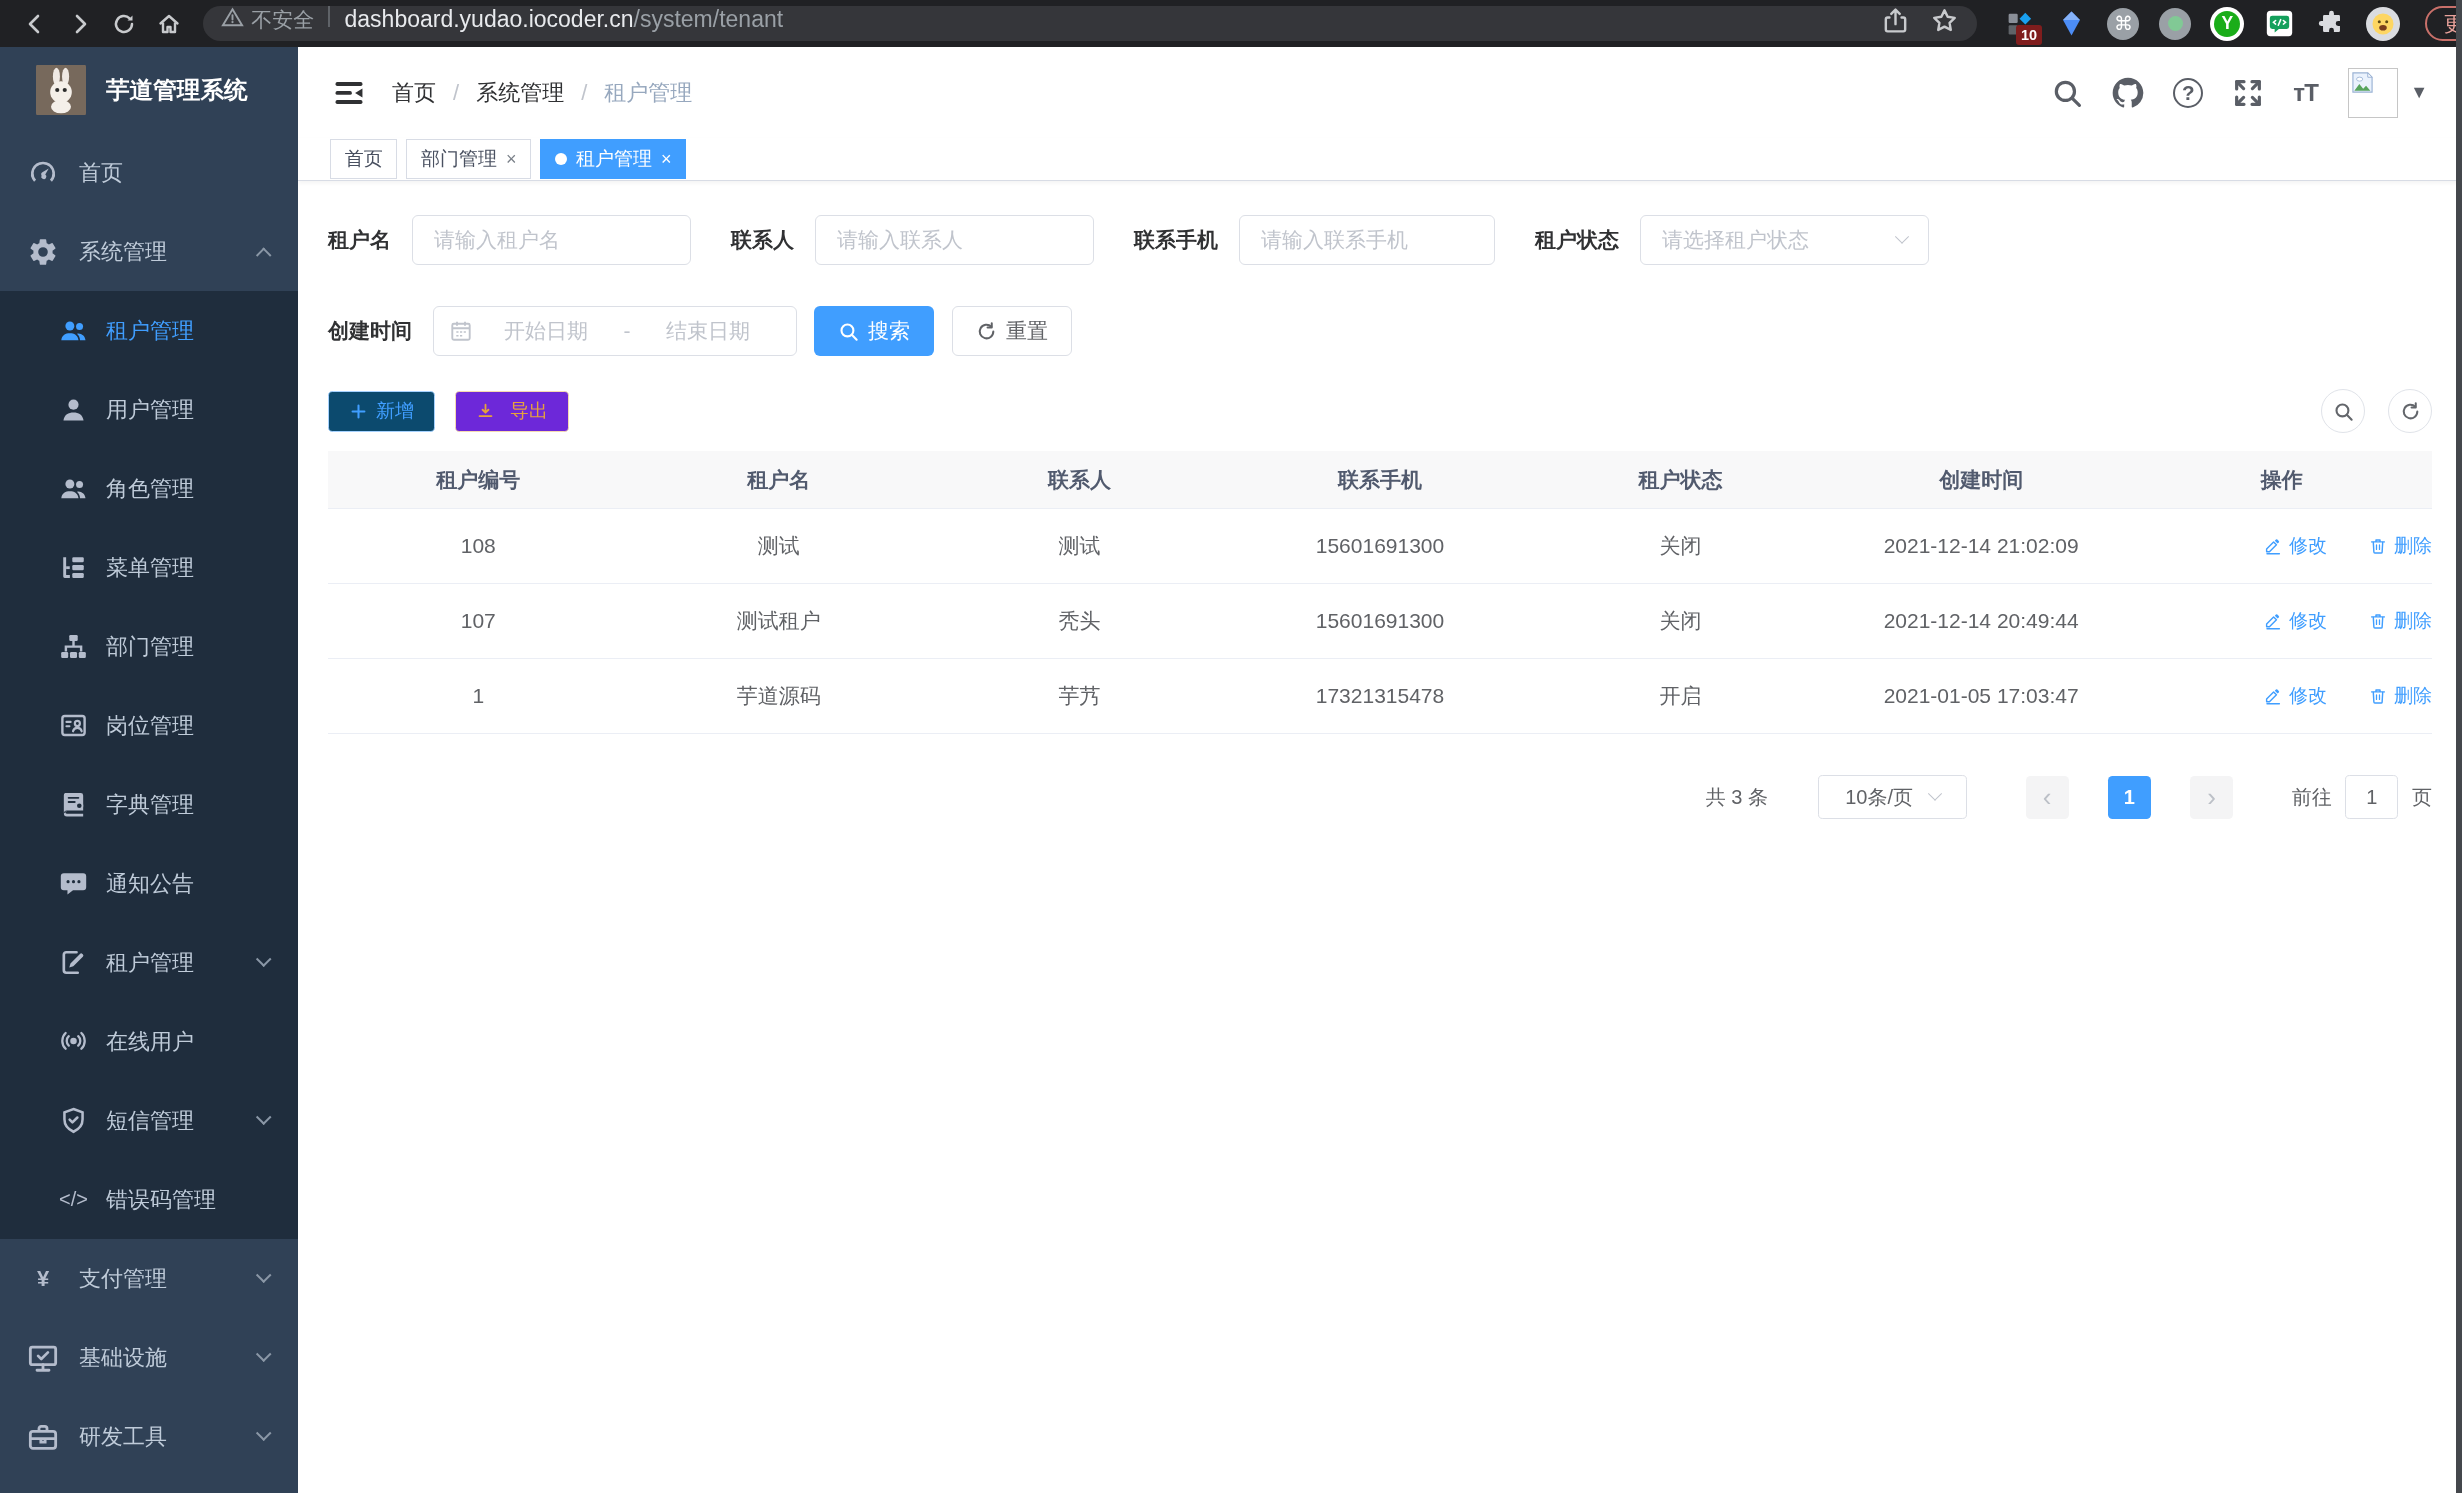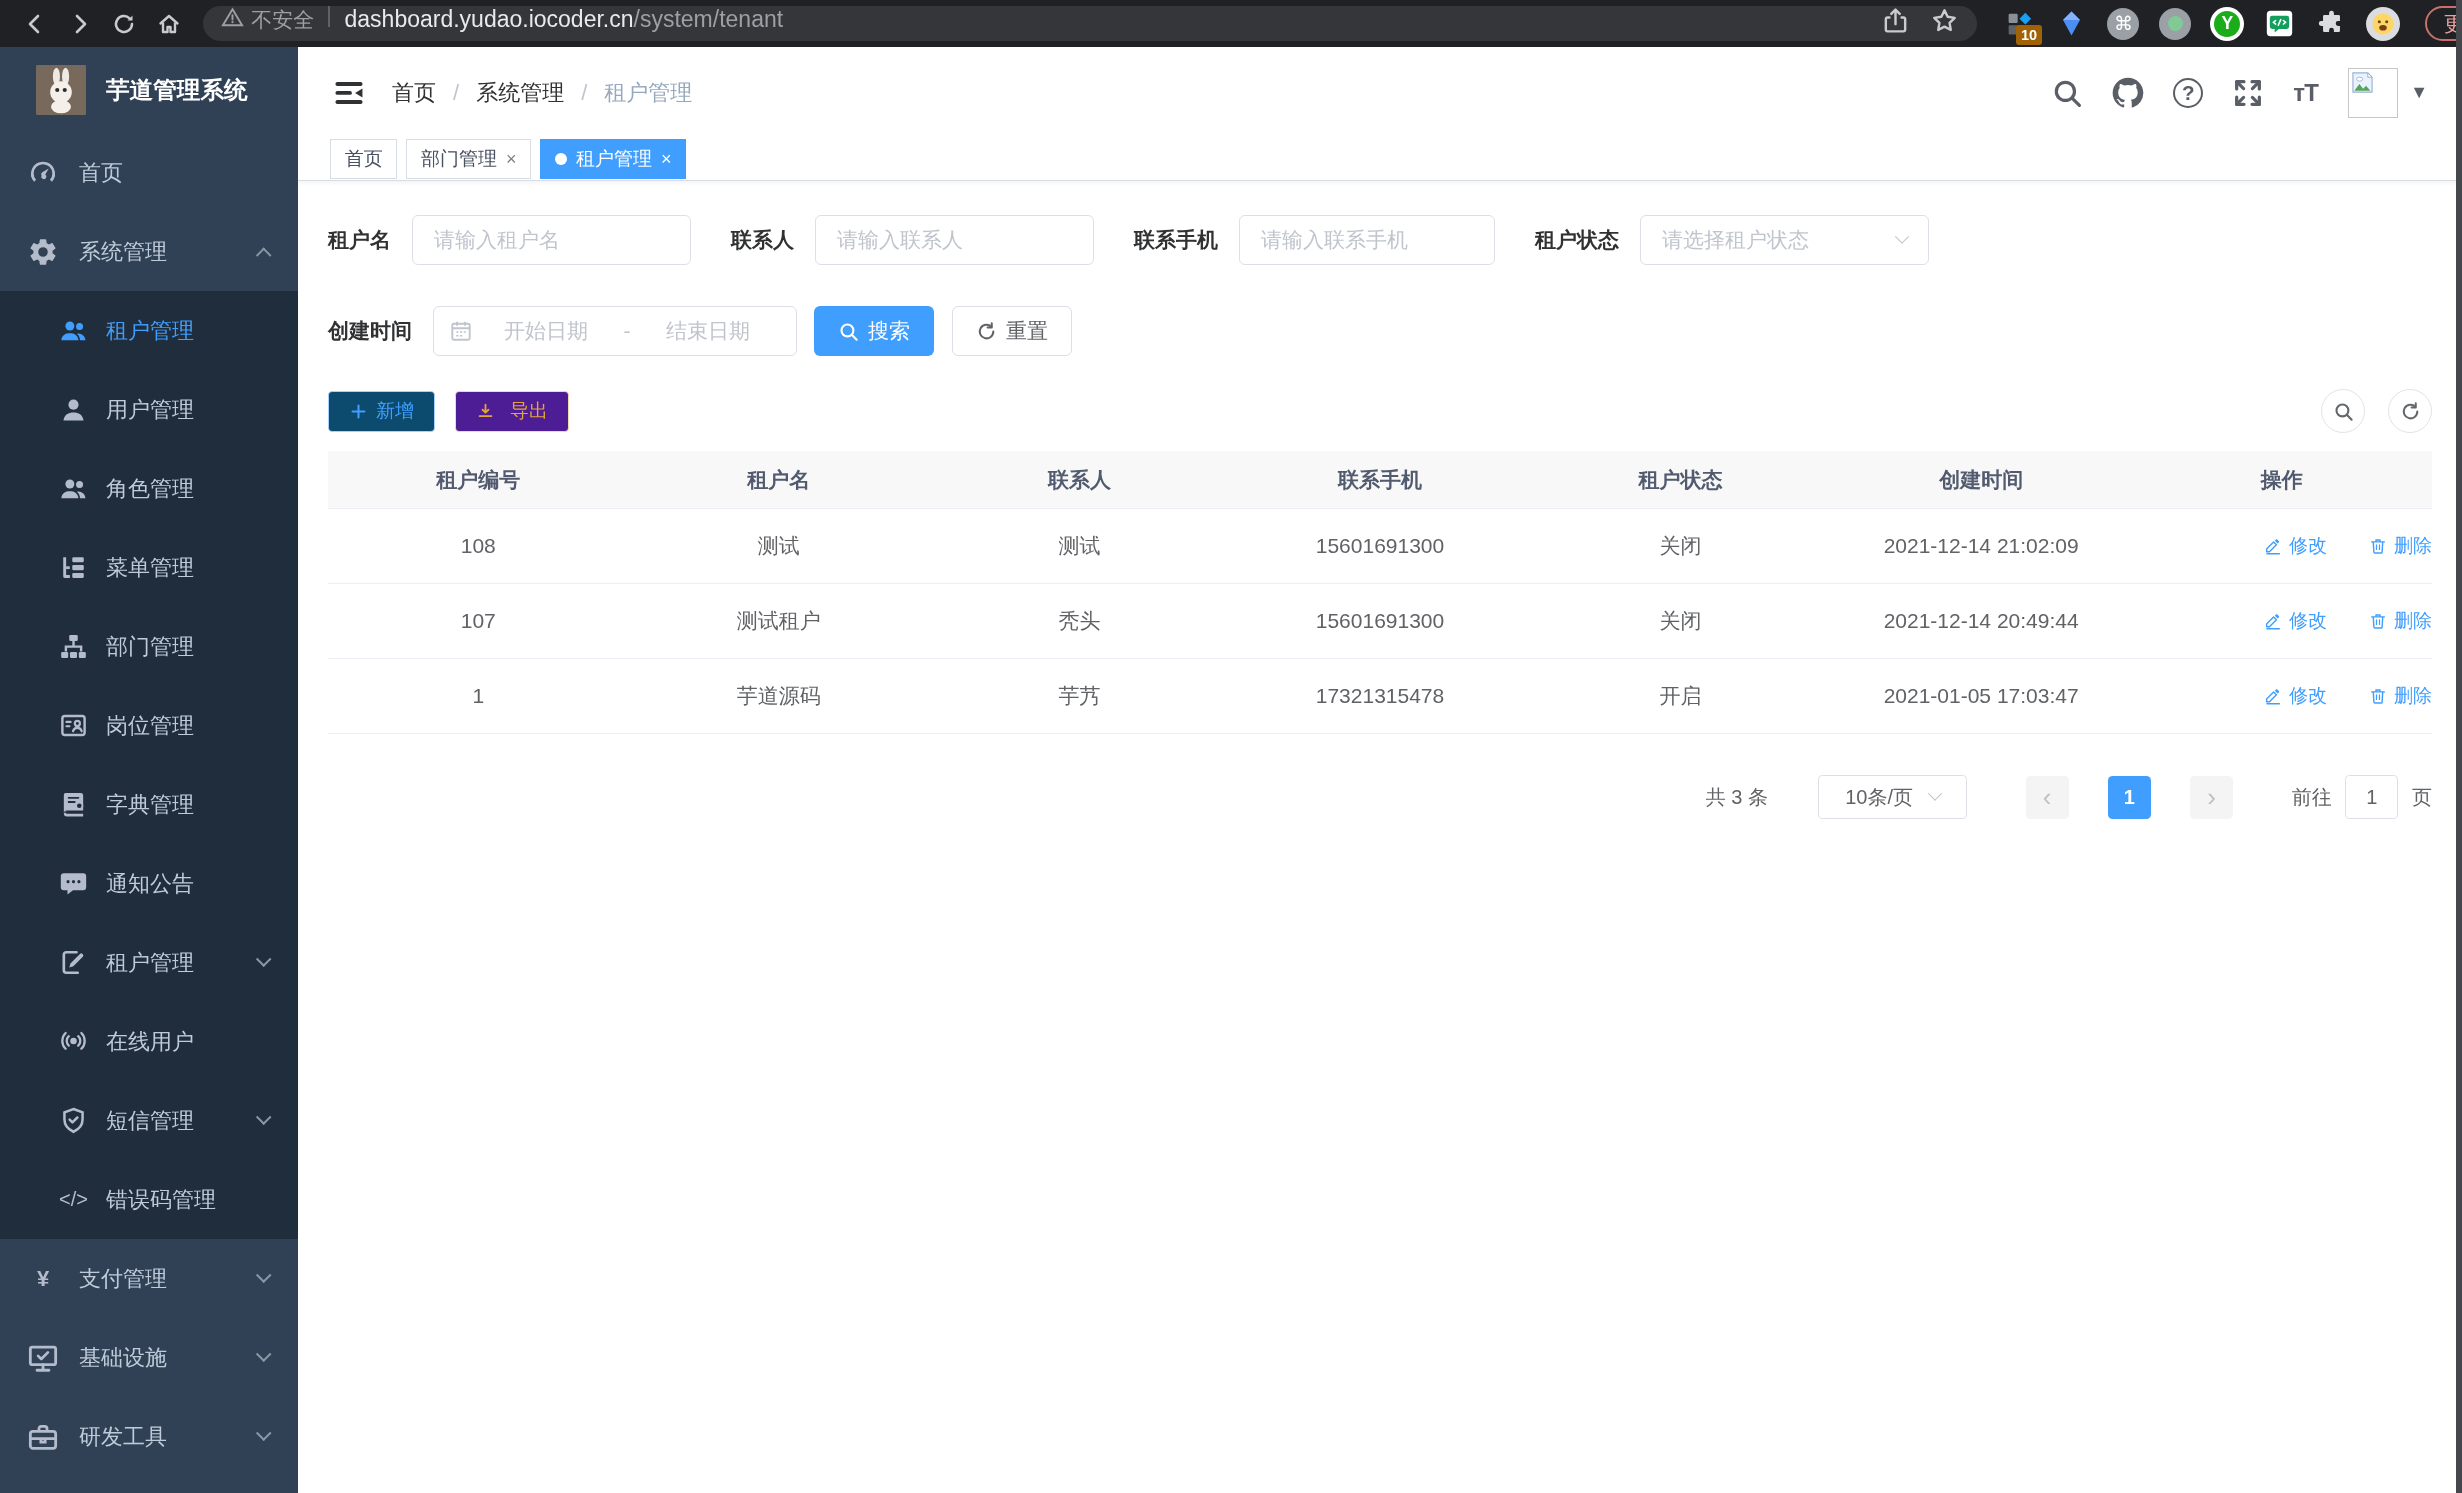--- a/index.html
+++ b/index.html
@@ -20,21 +20,21 @@
   .sec-label { font-size:21px; color:#9aa0a6; margin-right:13.7px; white-space:nowrap; }
   .url-div { width:1.5px; height:21px; background:#5f6368; margin-right:15px; }
   .url { font-size:23px; white-space:nowrap; }
   .url .host { color:#e8eaed; }
   .url .path { color:#9aa0a6; }
   .pill-sp { flex:1; }
   .pill-ic { width:29px; height:29px; color:#c8cacd; margin-left:20px; }
   .exts { display:flex; align-items:center; gap:18px; margin-left:15px; }
   .ext { width:34px; height:34px; display:flex; align-items:center; justify-content:center; position:relative; flex-shrink:0; }
   .ext svg { width:29px; height:29px; }
-  .ext-badge { position:absolute; bottom:-4.6px; right:-6px; background:#a16207; color:#fff; font-size:14.5px; line-height:1; padding:3px 5.3px; border-radius:3px; font-weight:bold; }
+  .ext-badge { position:absolute; bottom:-4.6px; right:-6px; background:#7f1d1d; color:#fff; font-size:14.5px; line-height:1; padding:3px 5.3px; border-radius:3px; font-weight:bold; }
   .circ-gray { width:32px; height:32px; border-radius:50%; background:#9aa0a6; color:#fff; display:flex; align-items:center; justify-content:center; font-size:19px; }
   .circ-dot { width:32px; height:32px; border-radius:50%; background:#9aa0a6; display:flex; align-items:center; justify-content:center; }
   .circ-dot i { width:15px; height:15px; border-radius:50%; background:#81c995; }
   .circ-y { width:34px; height:34px; border-radius:50%; background:#fff; display:flex; align-items:center; justify-content:center; }
   .circ-y i { width:26px; height:26px; border-radius:50%; background:#1aad19; color:#fff; font-style:normal; font-weight:bold; font-size:17.5px; display:flex; align-items:center; justify-content:center; }
   .circ-emoji { width:34px; height:34px; border-radius:50%; background:#dadce0; display:flex; align-items:center; justify-content:center; }
   .circ-emoji svg { width:24px; height:24px; }
   .upd-pill { margin-left:13.7px; height:35px; border:2.3px solid #c9706a; border-radius:19px; display:flex; align-items:center; padding:0 10.7px 0 17px; color:#e9a29b; flex-shrink:0; }
   .upd-label { font-size:21px; margin-right:10.7px; }
 
@@ -103,21 +103,21 @@
   .btn { height:50px; border-radius:6px; font-size:21px; display:inline-flex; align-items:center; gap:9px; padding:0 23px; cursor:pointer; border:0.8px solid transparent; font-family:inherit; white-space:nowrap; }
   .btn svg { width:21px; height:21px; }
   .btn-primary { background:#409eff; color:#fff; margin-left:17px; }
   .btn-plain { background:#fff; border-color:#dcdfe6; color:#606266; margin-left:18px; }
 
   
   .toolbar { display:flex; align-items:center; margin-top:33px; }
   .btn-sm { height:41px; font-size:19px; padding:0 20px; border-radius:4.6px; gap:7.6px; display:inline-flex; align-items:center; cursor:pointer; font-family:inherit; }
   .btn-sm svg { width:19px; height:19px; }
   .btn-add { background:#0c4a6e; border:0.8px solid #a6d2ff; color:#409eff;gap:8px; }
-  .btn-export { background:#4c1d95; border:0.8px solid #f5dab1; color:#e6a23c; margin-left:20px;gap:15px; }
+  .btn-export { background:#6d28d9; border:0.8px solid #f5dab1; color:#e6a23c; margin-left:20px;gap:15px; }
   .tool-right { margin-left:auto; display:flex; gap:23px; }
   .circ-btn { width:44px; height:44px; border-radius:50%; border:0.8px solid #e0e3e9; background:#fff; color:#63666b; display:flex; align-items:center; justify-content:center; cursor:pointer; }
   .circ-btn svg { width:21px; height:21px; }
 
   
   .table { margin-top:18px; width:100%; }
   .thead, .trow { display:grid; grid-template-columns:repeat(7,1fr); align-items:center; }
   .thead { background:#f8f8f9; height:58px; border-bottom:0.8px solid #ebeef5; }
   .th { font-size:21px; font-weight:bold; color:#515a6e; text-align:center; }
   .trow { height:75px; border-bottom:0.8px solid #ebeef5; }

